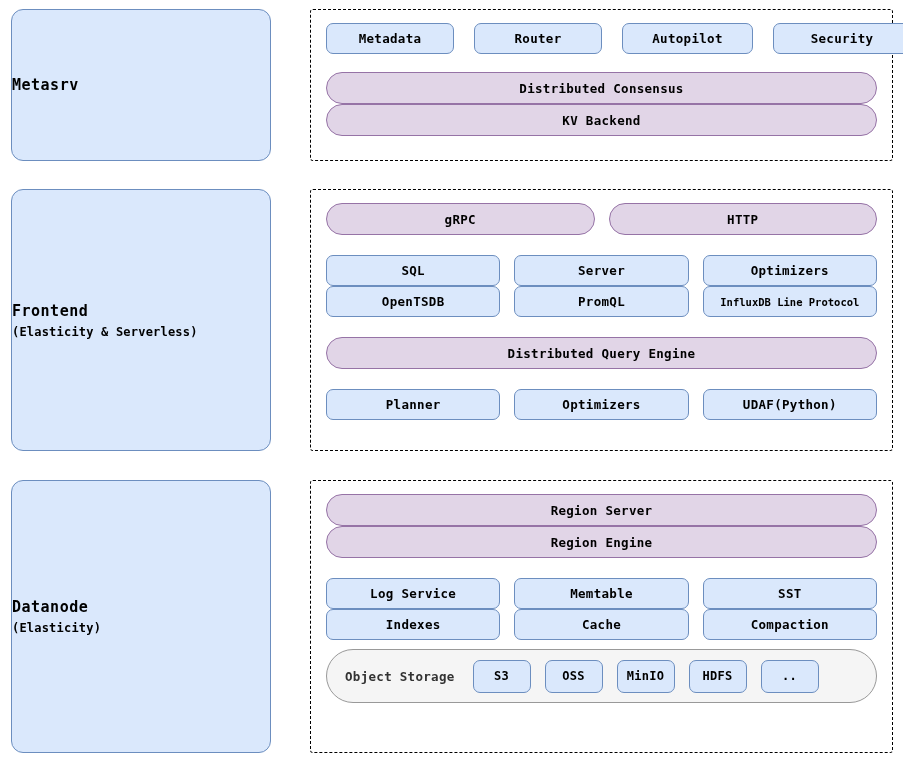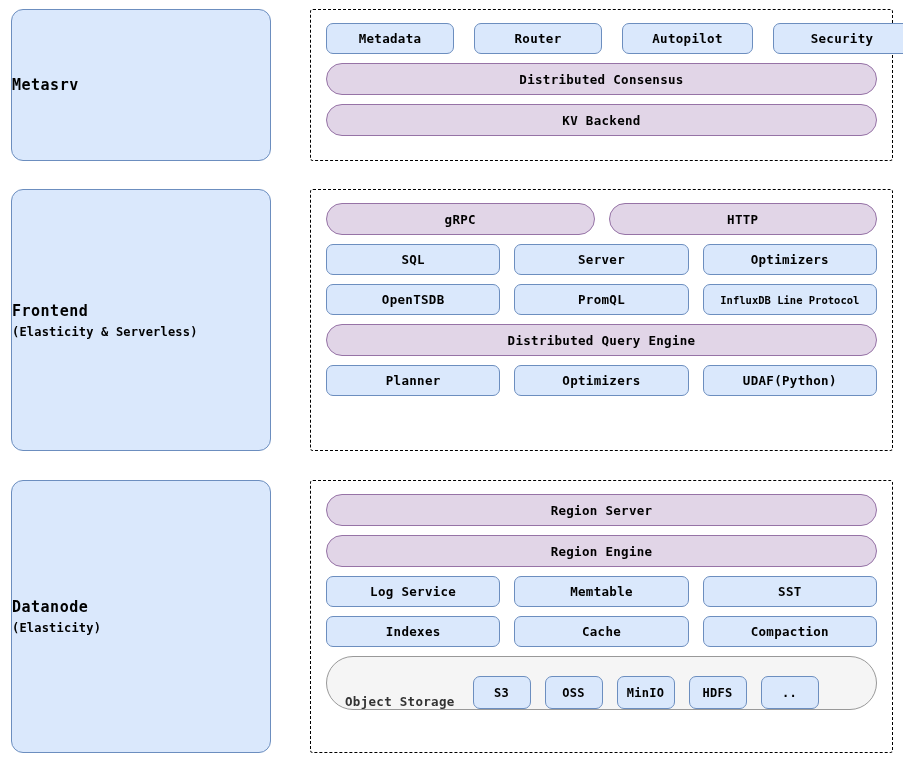--- a/index.html
+++ b/index.html
@@ -73,21 +73,21 @@
     display: flex;
     flex-direction: column;
   }
 
   
   .row {
     display: flex;
     width: 100%;
     gap: 14px;
   }
-  .row + .row { margin-top: 9px; }
+  .row + .row { }
 
   
   .gap-md { margin-top: 18px; }
   .gap-lg { margin-top: 20px; }
 
   
   .box {
     flex: 1 1 0;
     height: 31px;
     display: flex;
@@ -121,21 +121,21 @@
   .strip-top { justify-content: flex-start; gap: 20px; }
 
   
   .objstore {
     margin-top: 9px;
     height: 54px;
     background: #f5f5f5;
     border: 1px solid #999999;
     border-radius: 27px;
     display: flex;
-    align-items: flex-end;
+    align-items: center;
     padding: 0 18px;
     gap: 14px;
   }
   .objstore-label {
     font-size: 12.5px;
     font-weight: bold;
     color: #333333;
     white-space: nowrap;
     letter-spacing: 0.3px;
     margin-right: 4px;

